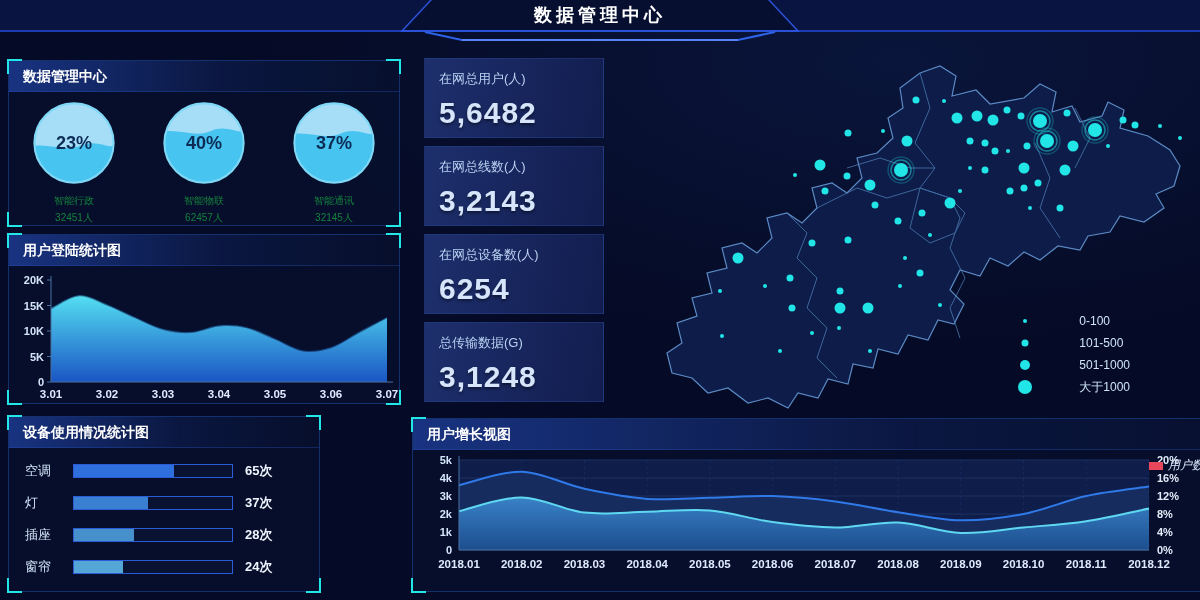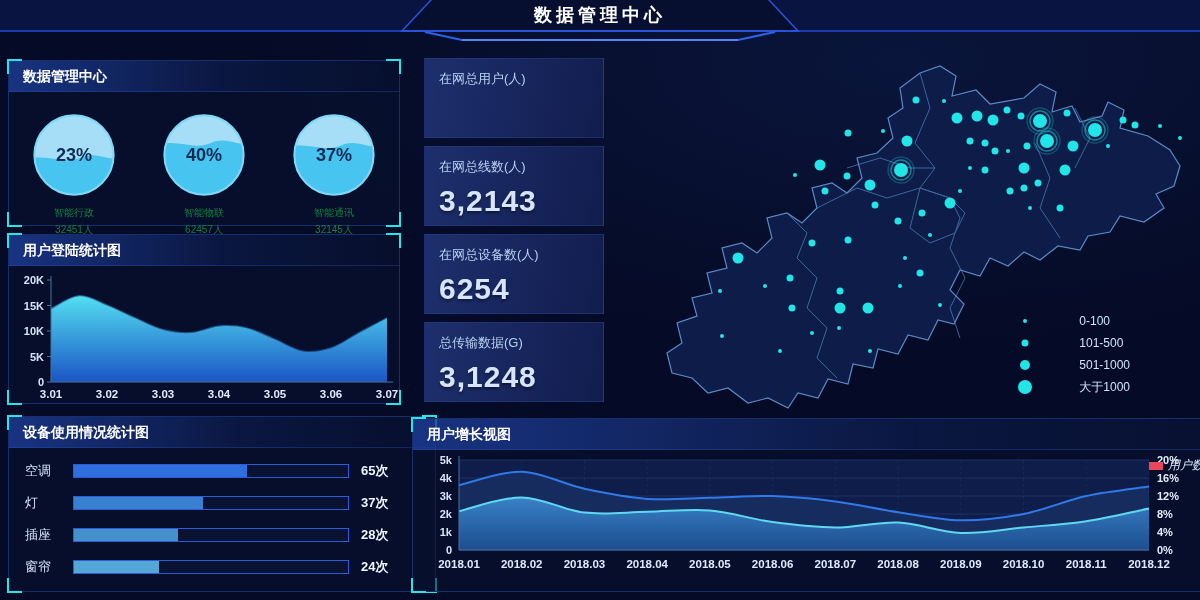--- a/index.html
+++ b/index.html
@@ -23,21 +23,21 @@
   .panel{position:absolute;background:rgba(8,18,48,.55);border:1px solid #14306e;box-sizing:border-box;}
   .c{position:absolute;width:13px;height:13px;border:2px solid #23e7e7;}
   .c.tl{top:-2px;left:-2px;border-right:none;border-bottom:none;}
   .c.tr{top:-2px;right:-2px;border-left:none;border-bottom:none;}
   .c.bl{bottom:-2px;left:-2px;border-right:none;border-top:none;}
   .c.br{bottom:-2px;right:-2px;border-left:none;border-top:none;}
   .ptitle{height:30px;line-height:30px;padding-left:14px;font-size:14px;font-weight:bold;color:#ffffff;
     background:linear-gradient(90deg, rgba(39,82,200,.55), rgba(30,62,160,.18) 55%, rgba(30,62,160,0));
     border-bottom:1px solid rgba(44,84,190,.35);}
   
-  .circles{display:flex;justify-content:space-around;align-items:flex-end;padding-top:20px;}
+  .circles{display:flex;justify-content:space-around;align-items:flex-end;padding-top:8px;}
   .circ-item{display:flex;flex-direction:column;align-items:center;}
   .circ-label{margin-top:6px;font-size:10px;color:#15803d;text-align:center;line-height:17px;}
   
   #cards{position:absolute;left:408px;top:58px;width:180px;margin-left:16px;}
   .card{box-sizing:border-box;height:80px;margin-bottom:8px;padding:11px 14px;
     background:linear-gradient(100deg,#1d2f6d 0%,#17255c 55%,#121d4e 100%);
     border:1px solid rgba(47,77,160,.35);}
   .clabel{font-size:13px;color:#b9d2f2;}
   .cvalue{margin-top:8px;font-size:30px;font-weight:bold;color:#d7e5fb;letter-spacing:1px;text-shadow:0 2px 3px rgba(0,0,0,.45);}
   
@@ -166,21 +166,21 @@
         <text x="42" y="132" text-anchor="middle" font-size="11.5" fill="#dfeafe" font-weight="bold">3.01</text>
         <text x="98" y="132" text-anchor="middle" font-size="11.5" fill="#dfeafe" font-weight="bold">3.02</text>
         <text x="154" y="132" text-anchor="middle" font-size="11.5" fill="#dfeafe" font-weight="bold">3.03</text>
         <text x="210" y="132" text-anchor="middle" font-size="11.5" fill="#dfeafe" font-weight="bold">3.04</text>
         <text x="266" y="132" text-anchor="middle" font-size="11.5" fill="#dfeafe" font-weight="bold">3.05</text>
         <text x="322" y="132" text-anchor="middle" font-size="11.5" fill="#dfeafe" font-weight="bold">3.06</text>
         <text x="378" y="132" text-anchor="middle" font-size="11.5" fill="#dfeafe" font-weight="bold">3.07</text>
       </svg></div>
 </div>
 
-<div class="panel" style="left:8px;top:416px;width:428px;height:176px">
+<div class="panel" style="left:8px;top:416px;width:312px;height:176px">
   <i class="c tl"></i>
     <i class="c tr"></i>
   <i class="c bl"></i>
     <i class="c br"></i>
   <div class="ptitle">设备使用情况统计图</div>
   <div class="bars" id="deviceBars">
       <div class="brow">
         <div class="blabel">空调</div>
         <div class="btrack">
           <div class="bfill" style="width: 63%; background: rgb(47, 111, 221);"></div>
@@ -207,20 +207,21 @@
           <div class="bfill" style="width: 31%; background: rgb(84, 166, 214);"></div>
         </div>
         <div class="bval">24次</div>
       </div>
     </div>
 </div>
 
 <div id="cards">
     <div class="card">
       <div class="clabel">在网总用户(人)</div>
+      <div class="cvalue">5,6482</div>
     </div>
     <div class="card">
       <div class="clabel">在网总线数(人)</div>
       <div class="cvalue">3,2143</div>
     </div>
     <div class="card">
       <div class="clabel">在网总设备数(人)</div>
       <div class="cvalue">6254</div>
     </div>
     <div class="card">

